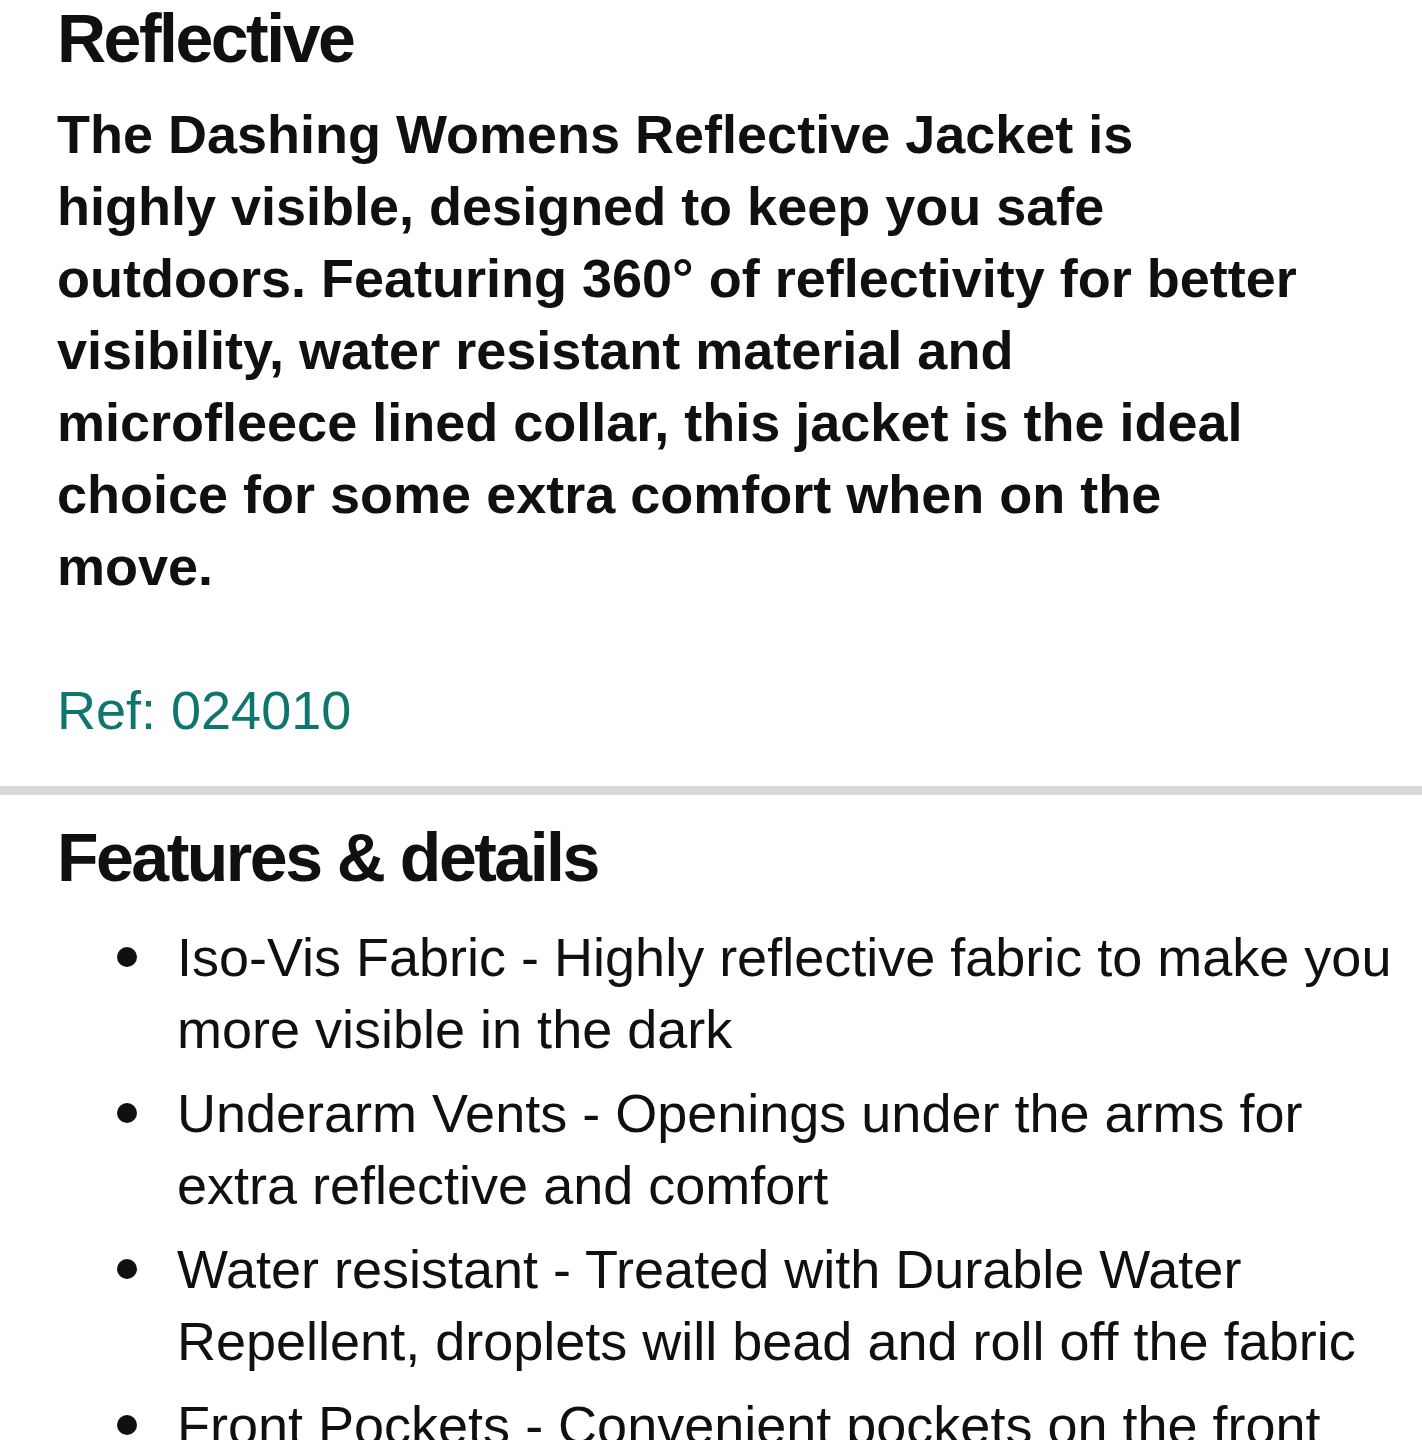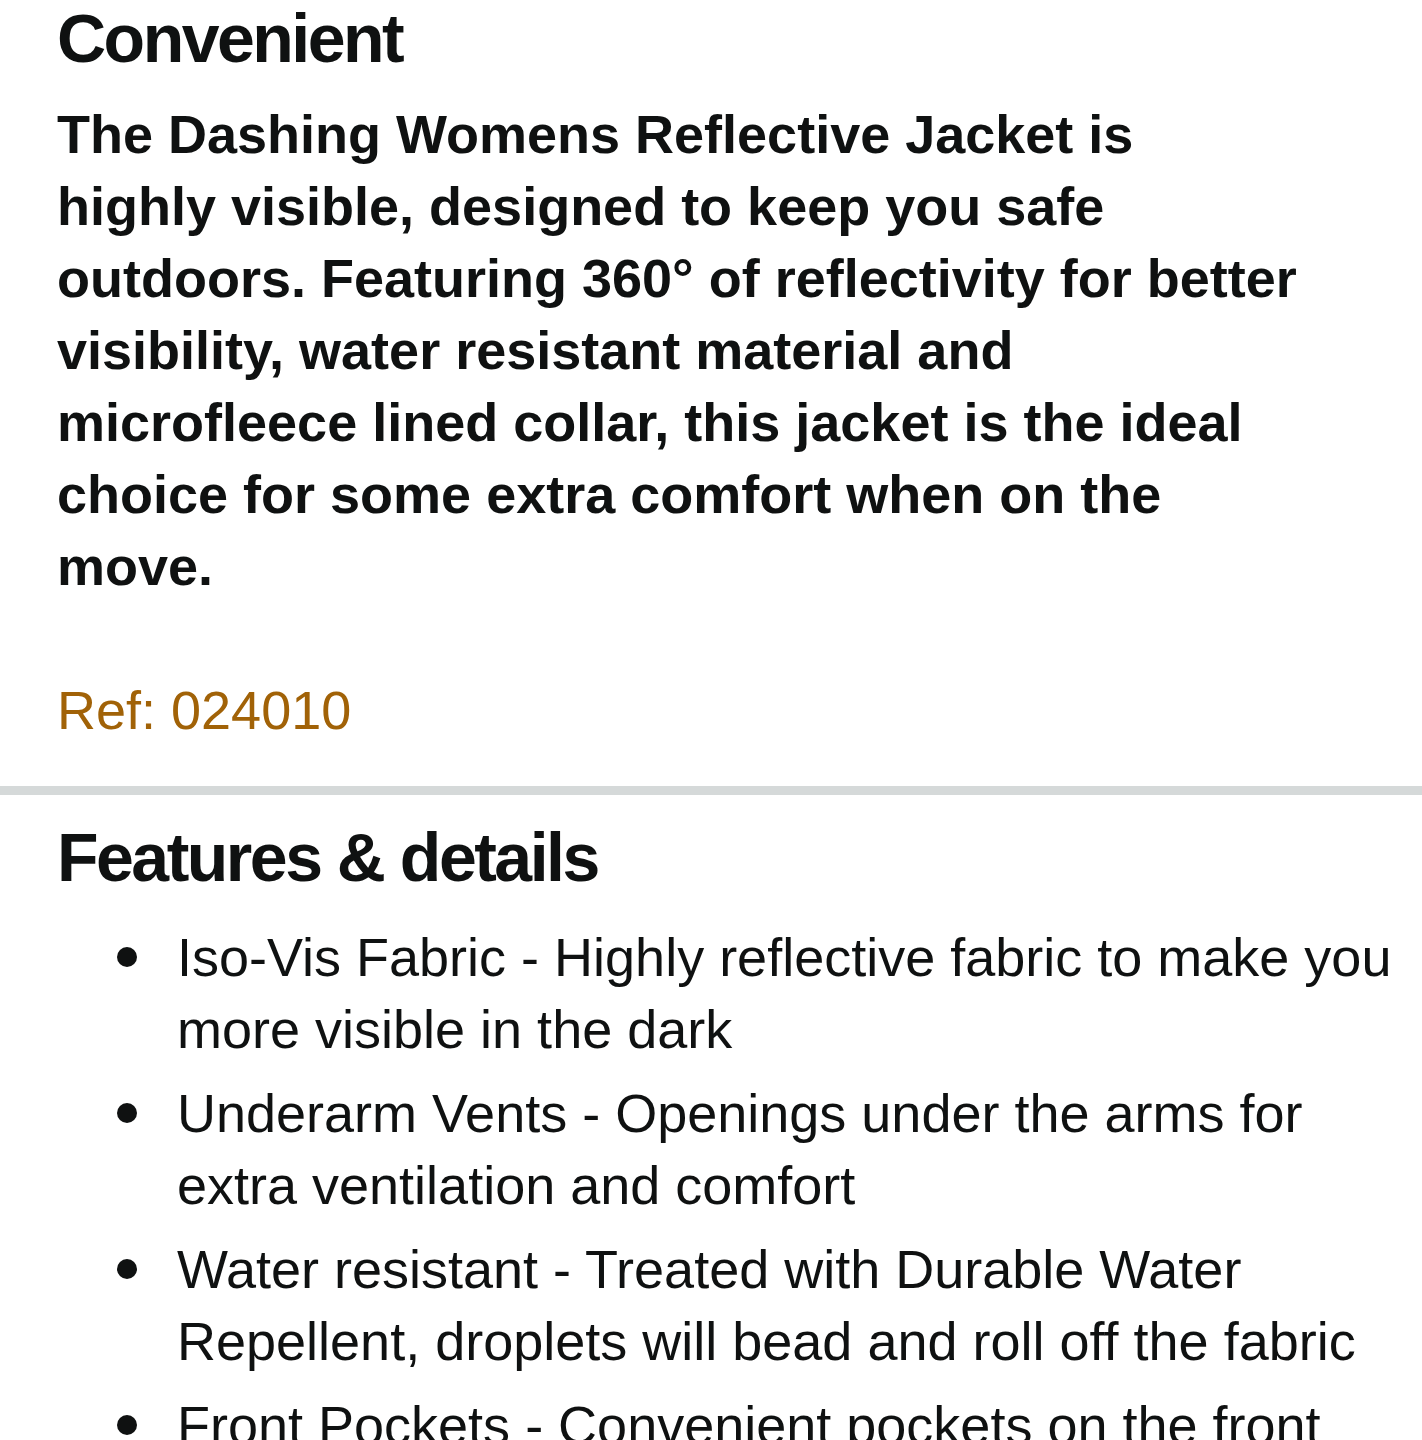--- a/index.html
+++ b/index.html
@@ -33,21 +33,21 @@
     line-height: 72px;
     font-weight: 700;
     color: #0F1111;
   }
 
   .ref-line {
     margin-top: 72px;
     font-size: 54px;
     line-height: 72px;
     font-weight: 400;
-    color: #a16207;
+    color: #0f766e;
   }
 
   .divider {
     margin-top: 40px;
     width: 1422px;
     height: 9px;
     background: #D5D9D9;
   }
 
   .features-section { padding-top: 24px; }
@@ -77,40 +77,40 @@
     margin-left: 40px;
     width: 1248px;
   }
 </style>
 </head>
 <body>
 
 <div class="page">
 
   <div class="section desc-section">
-    <h2 class="section-heading">Convenient</h2>
+    <h2 class="section-heading">Reflective</h2>
 
     <div class="desc-body">The Dashing Womens Reflective Jacket is highly visible, designed to keep you safe outdoors. Featuring 360° of reflectivity for better visibility, water resistant material and microfleece lined collar, this jacket is the ideal choice for some extra comfort when on the move.</div>
 
     <div class="ref-line">Ref: 024010</div>
   </div>
 
   <div class="divider"></div>
 
   <div class="section features-section">
     <h2 class="section-heading">Features &amp; details</h2>
 
     <ul class="features-list">
       <li>
         <span class="bullet"></span>
         <span class="feature-text">Iso-Vis Fabric - Highly reflective fabric to make you more visible in the dark</span>
       </li>
       <li>
         <span class="bullet"></span>
-        <span class="feature-text">Underarm Vents - Openings under the arms for extra ventilation and comfort</span>
+        <span class="feature-text">Underarm Vents - Openings under the arms for extra reflective and comfort</span>
       </li>
       <li>
         <span class="bullet"></span>
         <span class="feature-text">Water resistant - Treated with Durable Water Repellent, droplets will bead and roll off the fabric</span>
       </li>
       <li>
         <span class="bullet"></span>
         <span class="feature-text">Front Pockets - Convenient pockets on the front</span>
       </li>
     </ul>

